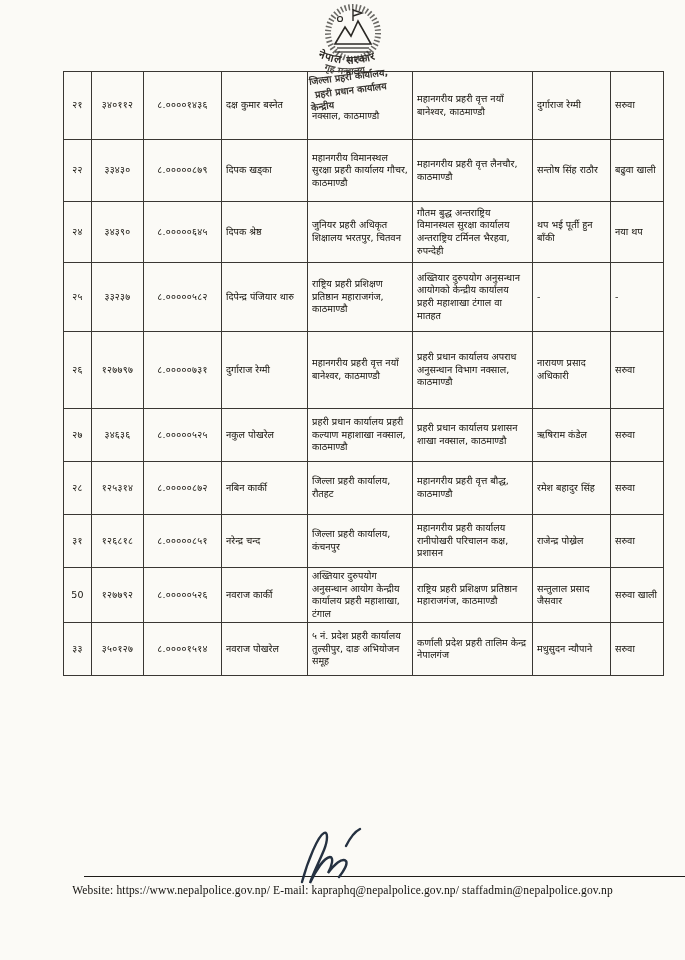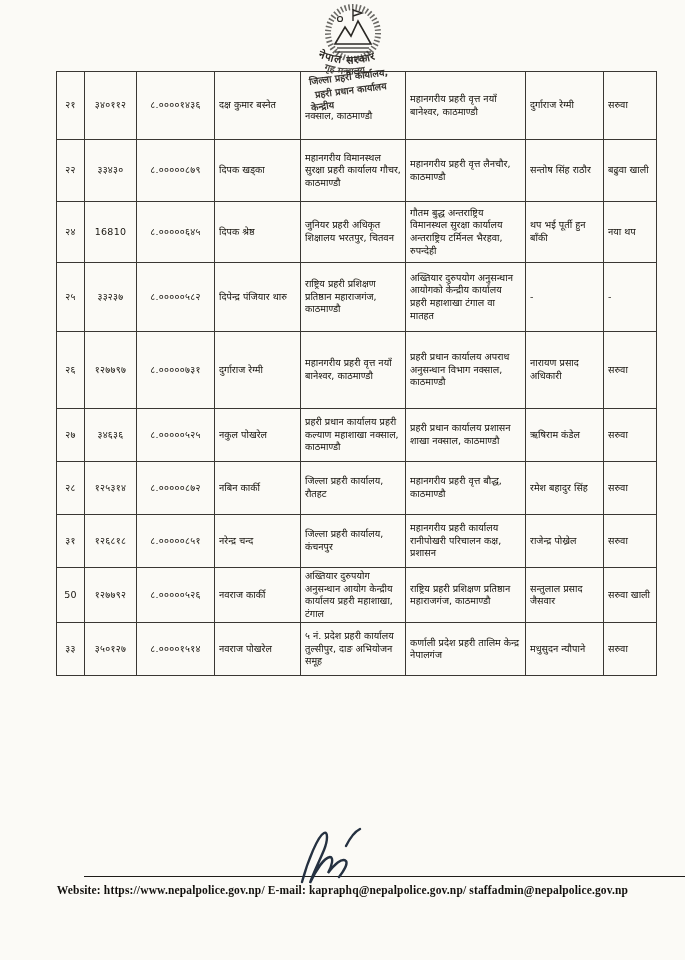--- a/index.html
+++ b/index.html
@@ -5,21 +5,21 @@
   html,body{margin:0;padding:0;}
   .page{
     position:relative;
     width:685px;height:960px;
     background:#fbfaf6;
     font-family:"DejaVu Sans",sans-serif;
     overflow:hidden;
   }
   
   table.roster{
-    position:absolute;left:56px;top:71px;width:600px;
+    position:absolute;left:63px;top:71px;width:600px;
     border-collapse:collapse;table-layout:fixed;
     background:transparent;
   }
   table.roster td{
     border:1px solid #3a3733;
     padding:2px 4px;
     font-size:9.5px;line-height:1.32;
     color:#18150f;
     vertical-align:middle;
     word-wrap:break-word;overflow:hidden;
@@ -61,21 +61,21 @@
   }
   .stamp-overlay .ov-line:nth-child(2){margin-left:6px;}
   .stamp-overlay .ov-line:nth-child(3){margin-left:2px;}
   
   .signature{position:absolute;left:288px;top:826px;width:92px;height:64px;z-index:2;}
   
   .footer-rule{position:absolute;left:84px;top:876px;width:601px;border-top:1.6px solid #1d1b18;}
   .footer-text{
     position:absolute;left:0;top:884px;width:100%;
     text-align:center;
-    font-family:"Liberation Serif",serif;font-weight:bold;
+    font-family:"Liberation Serif",serif;font-weight:normal;
     font-size:11.5px;color:#12100d;letter-spacing:.15px;
   }
 </style>
 </head>
 <body>
 
 <div class="page">
 
   <div class="emblem-wrap">
     <svg width="130" height="76" viewBox="0 0 130 76">
@@ -130,21 +130,21 @@
       <td class="c-num">३३४३०</td>
       <td class="c-num">८.०००००८७९</td>
       <td class="c-name">दिपक खड्का</td>
       <td class="c-off">महानगरीय विमानस्थल सुरक्षा प्रहरी कार्यालय गौचर, काठमाण्डौ</td>
       <td class="c-off">महानगरीय प्रहरी वृत्त लैनचौर, काठमाण्डौ</td>
       <td class="c-rec">सन्तोष सिंह राठौर</td>
       <td class="c-rem">बढुवा खाली</td>
     </tr>
         <tr>
       <td class="c-sn">२४</td>
-      <td class="c-num">16810</td>
+      <td class="c-num">३४३९०</td>
       <td class="c-num">८.०००००६४५</td>
       <td class="c-name">दिपक श्रेष्ठ</td>
       <td class="c-off">जुनियर प्रहरी अधिकृत शिक्षालय भरतपुर, चितवन</td>
       <td class="c-off">गौतम बुद्ध अन्तराष्ट्रिय विमानस्थल सुरक्षा कार्यालय अन्तराष्ट्रिय टर्मिनल भैरहवा, रुपन्देही</td>
       <td class="c-rec">थप भई पूर्ती हुन बाँकी</td>
       <td class="c-rem">नया थप</td>
     </tr>
         <tr>
       <td class="c-sn">२५</td>
       <td class="c-num">३३२३७</td>

